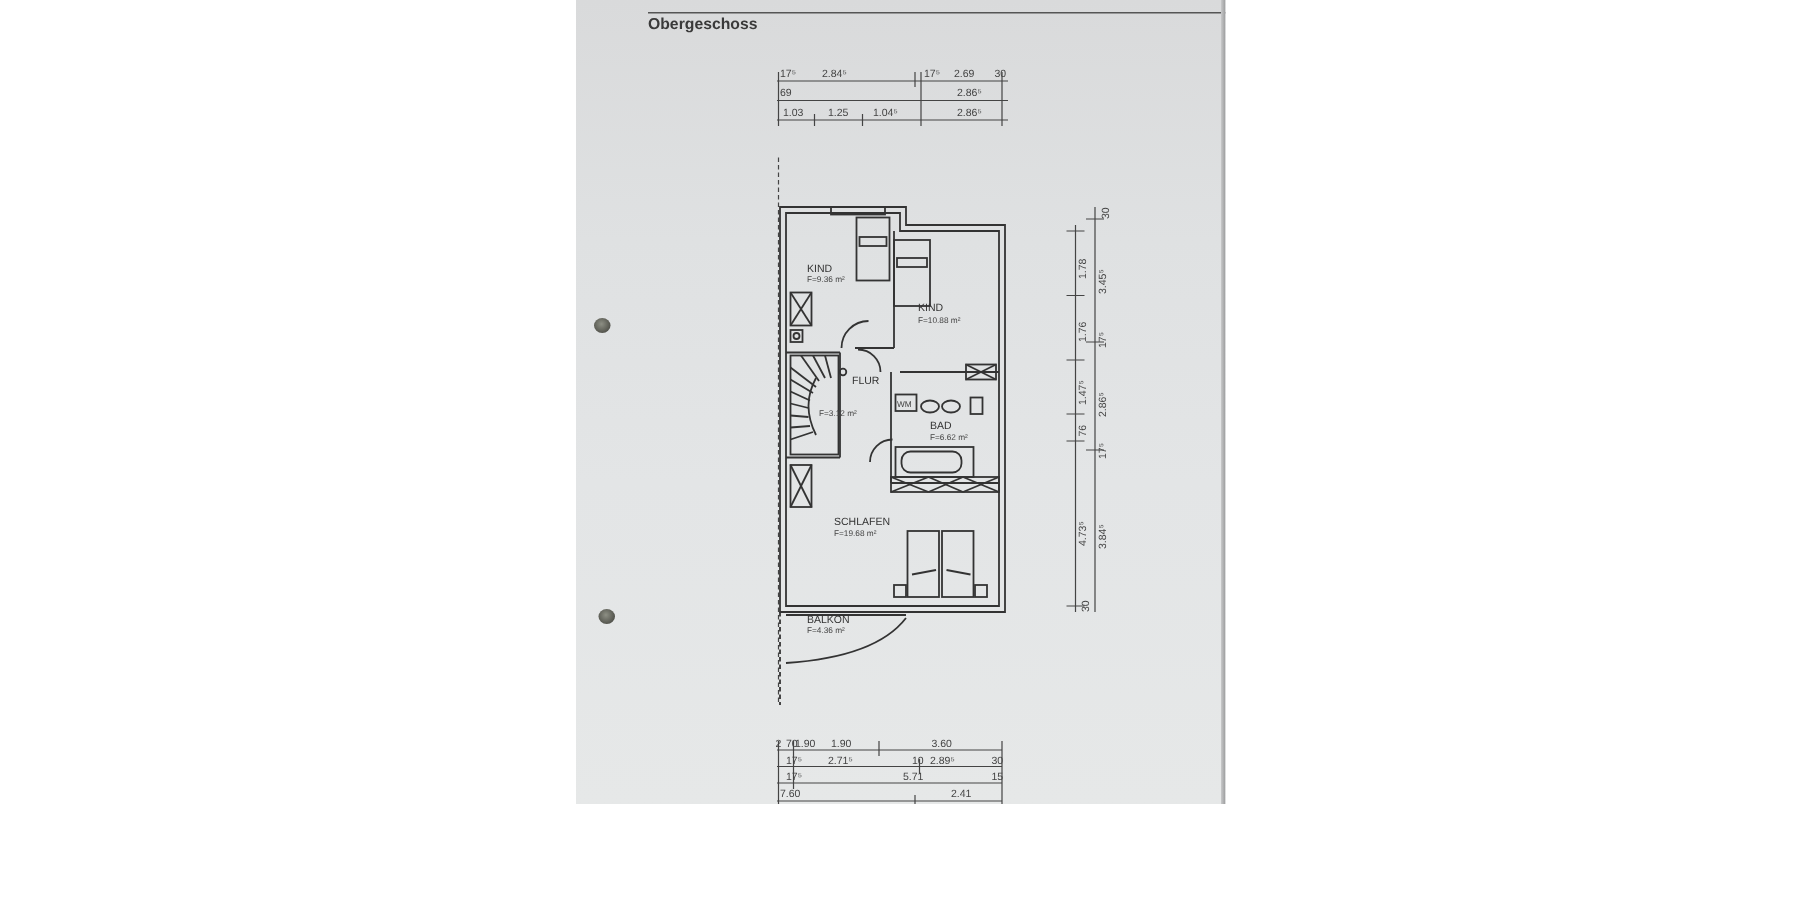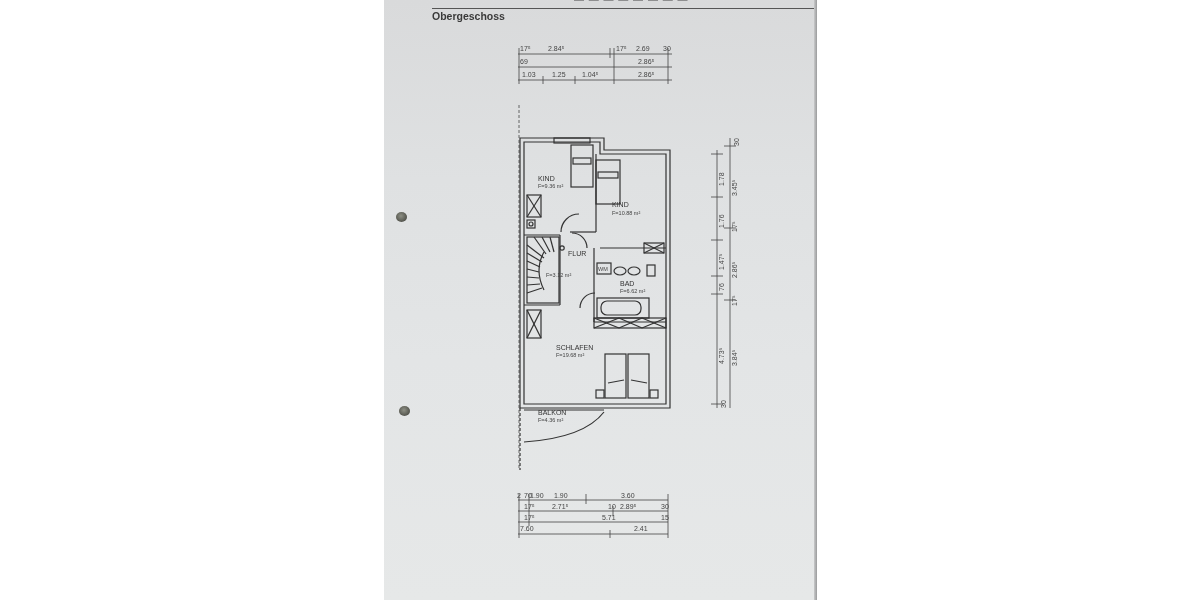--- a/index.html
+++ b/index.html
@@ -1,17 +1,17 @@
 <!DOCTYPE html>
 <html><head>
 <meta charset="utf-8">
 <style>
   html,body{margin:0;padding:0;}
   body{width:1200px;height:600px;background:#ffffff;position:relative;overflow:hidden;font-family:"Liberation Sans",sans-serif;}
-  .photo{position:absolute;left:384px;top:0;width:433px;height:600px;
+  .photo{position:absolute;left:384px;top:0;width:433px;height:536px;
     background:linear-gradient(180deg,#d9dadb 0%,#dfe1e2 30%,#e3e5e6 60%,#e6e8e8 100%);overflow:hidden;text-align:right;}
   .edge-shadow{position:absolute;right:0;top:0;width:3px;height:600px;background:linear-gradient(90deg,#c8c9ca,#9a9b9c);}
   .top-rule{position:absolute;left:48px;top:8px;width:385px;height:1px;background:#555;}
   .top-text{position:absolute;left:190px;top:-6px;font-size:10px;color:#777;letter-spacing:1px;}
   .section-title{position:absolute;left:48px;top:10px;font-size:10.5px;font-weight:bold;color:#3a3a3a;}
   .hole{position:absolute;width:11px;height:10px;border-radius:50%;background:radial-gradient(circle at 45% 40%,#8d8f84 0%,#5c5d55 60%,#3a3b36 100%);}
   svg{position:absolute;left:0;top:0;}
   .dim{font-family:"Liberation Sans",sans-serif;font-size:7px;fill:#444;}
   .lbl{font-family:"Liberation Sans",sans-serif;font-size:7px;fill:#333;}
   .area{font-family:"Liberation Sans",sans-serif;font-size:5.5px;fill:#444;}

